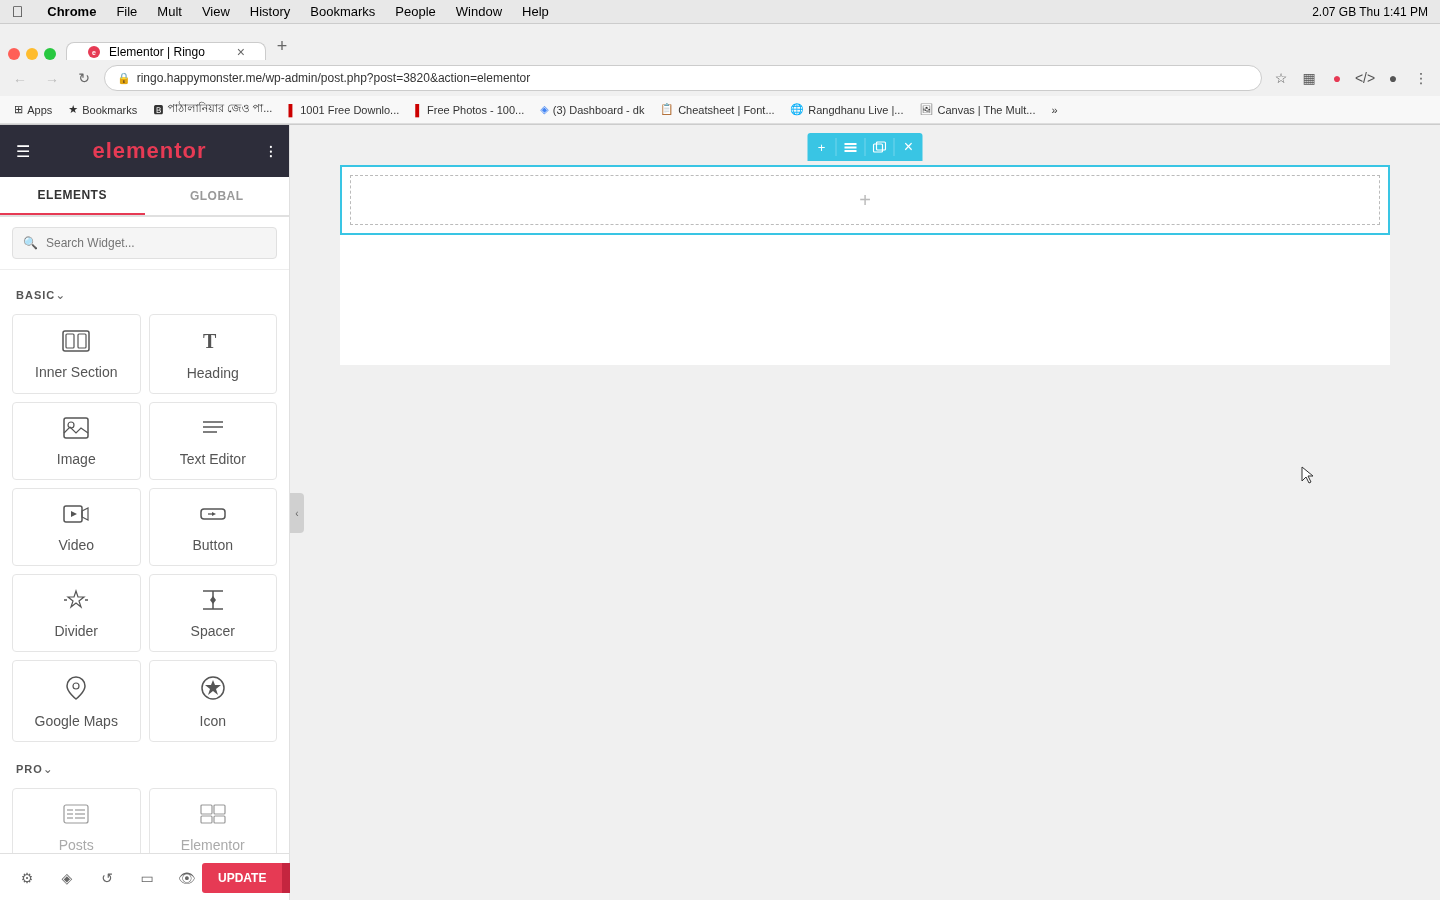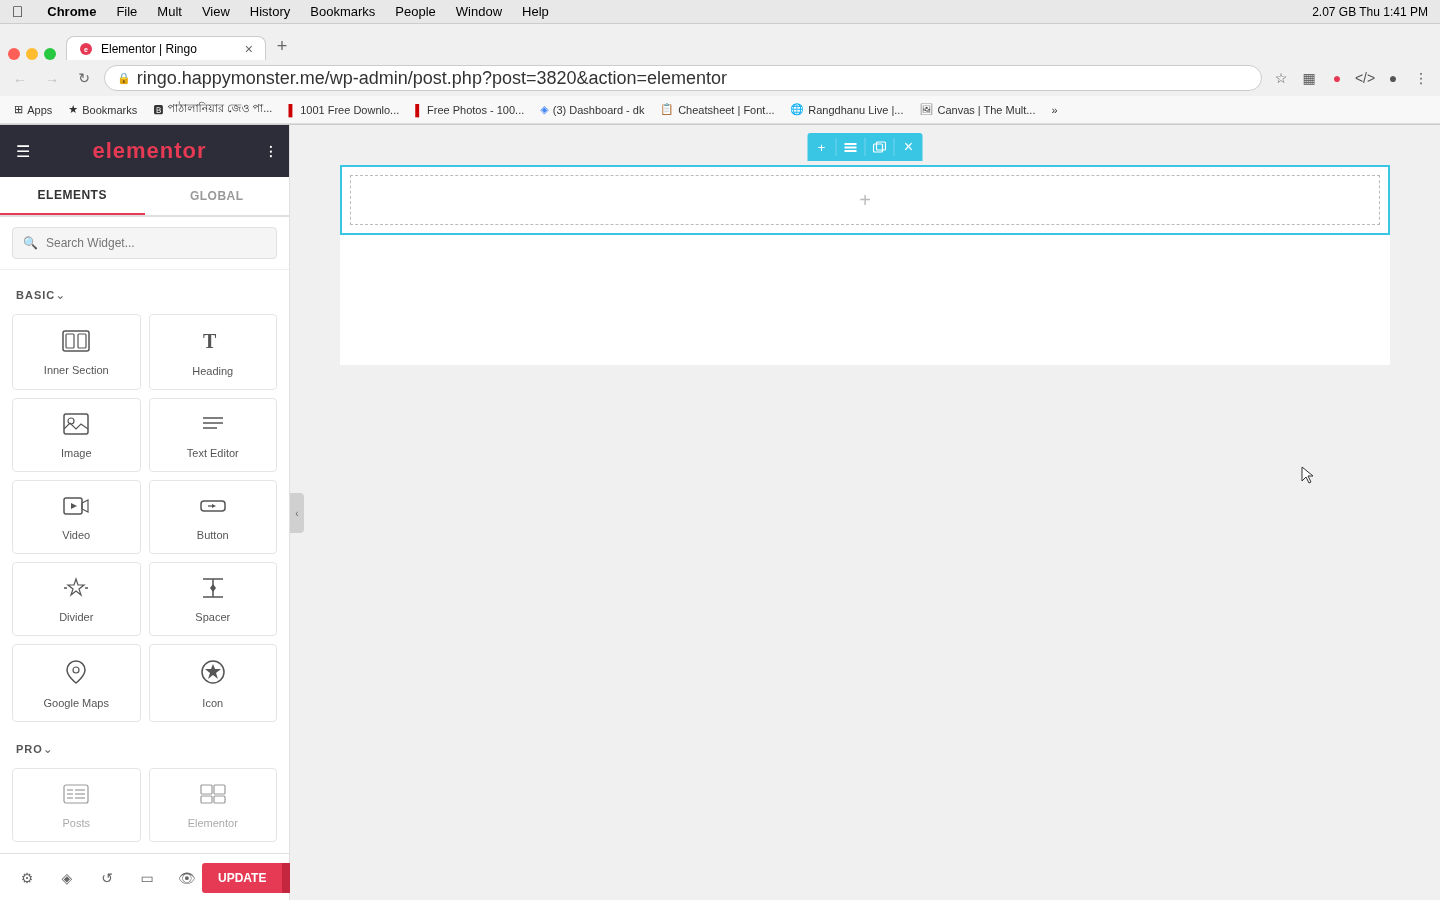--- a/index.html
+++ b/index.html
@@ -29,28 +29,28 @@
       border-bottom: 1px solid #ccc;
     }
     .tab-bar {
       height: 36px;
       display: flex;
       align-items: flex-end;
       padding: 0 8px;
       gap: 2px;
     }
     .browser-tab {
-      height: 24px;
+      height: 18px;
       background: #fff;
       border: 1px solid #ccc;
       border-bottom: none;
       border-radius: 8px 8px 0 0;
       display: flex;
       align-items: center;
-      padding: 0 12px;
+      padding: 0 20px;
       gap: 8px;
       font-size: 12px;
       min-width: 200px;
       max-width: 240px;
     }
     .browser-tab .tab-favicon { width: 14px; height: 14px; }
     .browser-tab .tab-title { flex: 1; overflow: hidden; text-overflow: ellipsis; white-space: nowrap; }
     .browser-tab .tab-close { cursor: pointer; font-size: 14px; color: #666; }
     .tab-new { width: 28px; height: 28px; display: flex; align-items: center; justify-content: center; font-size: 18px; color: #666; cursor: pointer; }
 
@@ -70,21 +70,21 @@
       border-radius: 13px;
       background: #fff;
       padding: 0 12px;
       font-size: 12px;
       color: #333;
       display: flex;
       align-items: center;
       gap: 6px;
     }
     .url-bar .lock-icon { color: #555; font-size: 11px; }
-    .url-text { flex: 1; font-size: 18px; color: #333; }
+    .url-text { flex: 1; font-size: 12px; color: #333; }
     .address-bar-icons { display: flex; align-items: center; gap: 6px; }
     .addr-icon { width: 22px; height: 22px; display: flex; align-items: center; justify-content: center; font-size: 14px; color: #555; cursor: pointer; }
 
     
     .bookmarks-bar {
       height: 28px;
       background: #f8f8f8;
       border-bottom: 1px solid #ddd;
       display: flex;
       align-items: center;
@@ -220,21 +220,21 @@
       justify-content: center;
       padding: 14px 8px 12px;
       border: 1px solid #e5e5e5;
       border-radius: 4px;
       cursor: pointer;
       background: #fff;
       gap: 8px;
       transition: border-color 0.15s;
     }
     .widget-icon { font-size: 22px; color: #555; line-height: 1; }
-    .widget-label { font-size: 11px; color: #555; text-align: left; }
+    .widget-label { font-size: 14px; color: #555; text-align: left; }
 
     
     .sidebar-bottom {
       height: 48px;
       border-top: 1px solid #e0e0e0;
       display: flex;
       align-items: center;
       justify-content: space-between;
       padding: 0 12px;
     }

